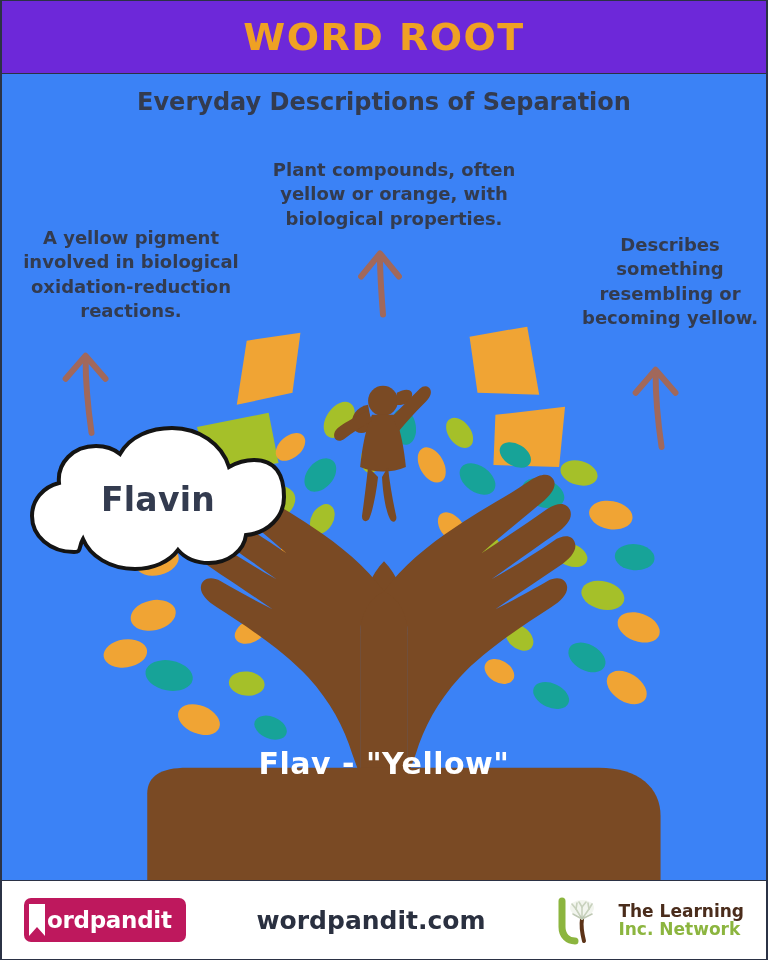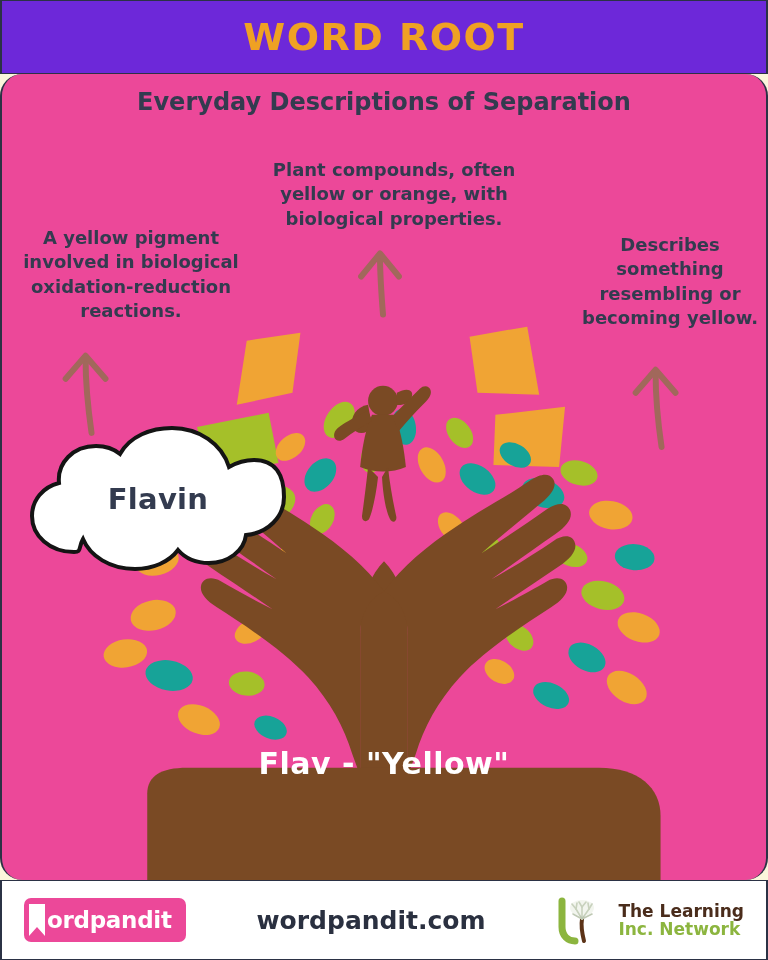--- a/index.html
+++ b/index.html
@@ -26,25 +26,24 @@
   }
   .header-title{
     font-size:38px; font-weight:bold; letter-spacing:1.5px;
     color:#EFA123;
     font-family:"DejaVu Sans", sans-serif;
   }
 
   
   .stage{
     position:relative; flex:1 1 auto;
-    background:#ec4899;
+    background:#3b82f6;
     border-left:2px solid #2b3245;
     border-right:2px solid #2b3245;
     overflow:hidden;
-    border-radius:22px;
   }
   .subtitle{
     position:absolute; top:14px; left:0; right:0;
     text-align:center;
     font-size:24px; font-weight:bold; color:#333B4F;
     font-family:"DejaVu Sans", sans-serif;
   }
 
   
   .desc{
@@ -61,21 +60,21 @@
   
   .art{ position:absolute; inset:0; }
   .art svg{ display:block; width:100%; height:100%; }
 
   
   .cloud{ position:absolute; }
   .cloud svg{ display:block; overflow:visible; }
   .cloud .cloud-label{
     position:absolute; inset:0;
     display:flex; align-items:center; justify-content:center;
-    font-size:29px; font-weight:bold; color:#333B4F;
+    font-size:33px; font-weight:bold; color:#333B4F;
     font-family:"DejaVu Sans", sans-serif;
     letter-spacing:.3px;
     pointer-events:none;
   }
   #cloud-mid  { left:228px; top:222px;  width:320px; height:172px; }
   #cloud-left { left:20px;  top:350px;  width:272px; height:150px; }
   #cloud-right{ left:452px; top:365px;  width:280px; height:150px; }
   #cloud-mid .cloud-label{ font-size:29px; }
 
   
@@ -93,21 +92,21 @@
     height:80px; flex:0 0 80px;
     background:#ffffff;
     border:1px solid #2b3245;
     border-left:2px solid #2b3245;
     border-right:2px solid #2b3245;
     display:flex; align-items:center; justify-content:space-between;
     padding:0 22px;
   }
   .wp-logo{
     display:flex; align-items:center;
-    background:#ec4899; border-radius:7px;
+    background:#be185d; border-radius:7px;
     height:44px; padding:0 14px 0 4px;
     position:relative;
   }
   .wp-mark{ width:18px; height:34px; margin-right:1px; }
   .wp-text{
     color:#ffffff; font-size:23px; font-weight:bold;
     font-family:"DejaVu Sans", sans-serif; letter-spacing:-.3px;
   }
   .footer-url{
     font-size:25px; font-weight:bold; color:#2A3040;

